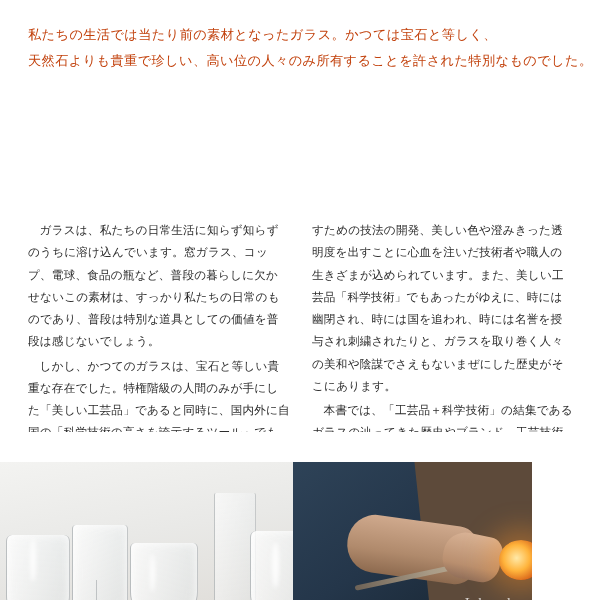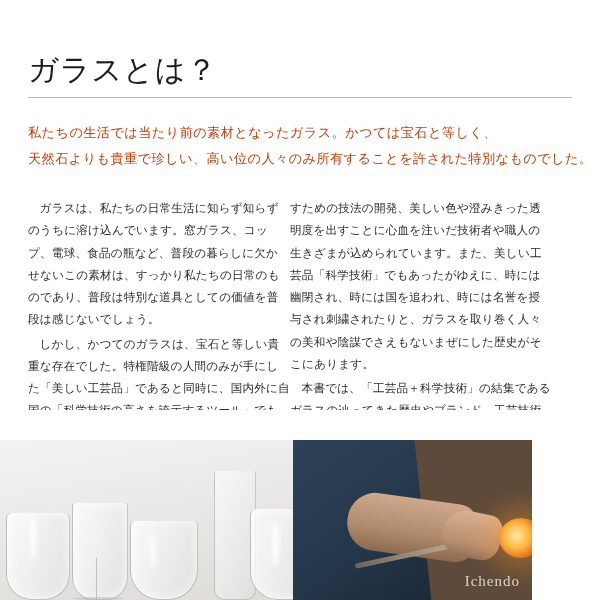--- a/index.html
+++ b/index.html
@@ -56,20 +56,21 @@
     white-space: nowrap;
   }
 
   
   .columns {
     position: absolute;
     top: 198px;
     left: 28px;
     width: 546px;
     display: flex;
+    gap: 22px;
   }
   .col {
     width: 262px;
     font-size: 11.6px;
     line-height: 1.92;
     color: #2c2c2c;
     letter-spacing: 0.2px;
     overflow: hidden;
     height: 212px;
   }
@@ -223,24 +224,20 @@
     font-size: 15px;
     letter-spacing: 1px;
     font-family: "Liberation Serif", "DejaVu Serif", serif;
   }
 </style>
 </head>
 <body>
 
 <div class="page">
 
-  <div class="title-block">
-    <h1 class="title">ガラスとは？</h1>
-    <div class="title-rule"></div>
-  </div>
 
   <div class="lead">
     <div>私たちの生活では当たり前の素材となったガラス。かつては宝石と等しく、</div>
     <div>天然石よりも貴重で珍しい、高い位の人々のみ所有することを許された特別なものでした。</div>
   </div>
 
   <div class="columns">
     <div class="col left">
       <p>ガラスは、私たちの日常生活に知らず知らずのうちに溶け込んでいます。窓ガラス、コップ、電球、食品の瓶など、普段の暮らしに欠かせないこの素材は、すっかり私たちの日常のものであり、普段は特別な道具としての価値を普段は感じないでしょう。</p>
       <p>しかし、かつてのガラスは、宝石と等しい貴重な存在でした。特権階級の人間のみが手にした「美しい工芸品」であると同時に、国内外に自国の「科学技術の高さを誇示するツール」でもありました。</p>

